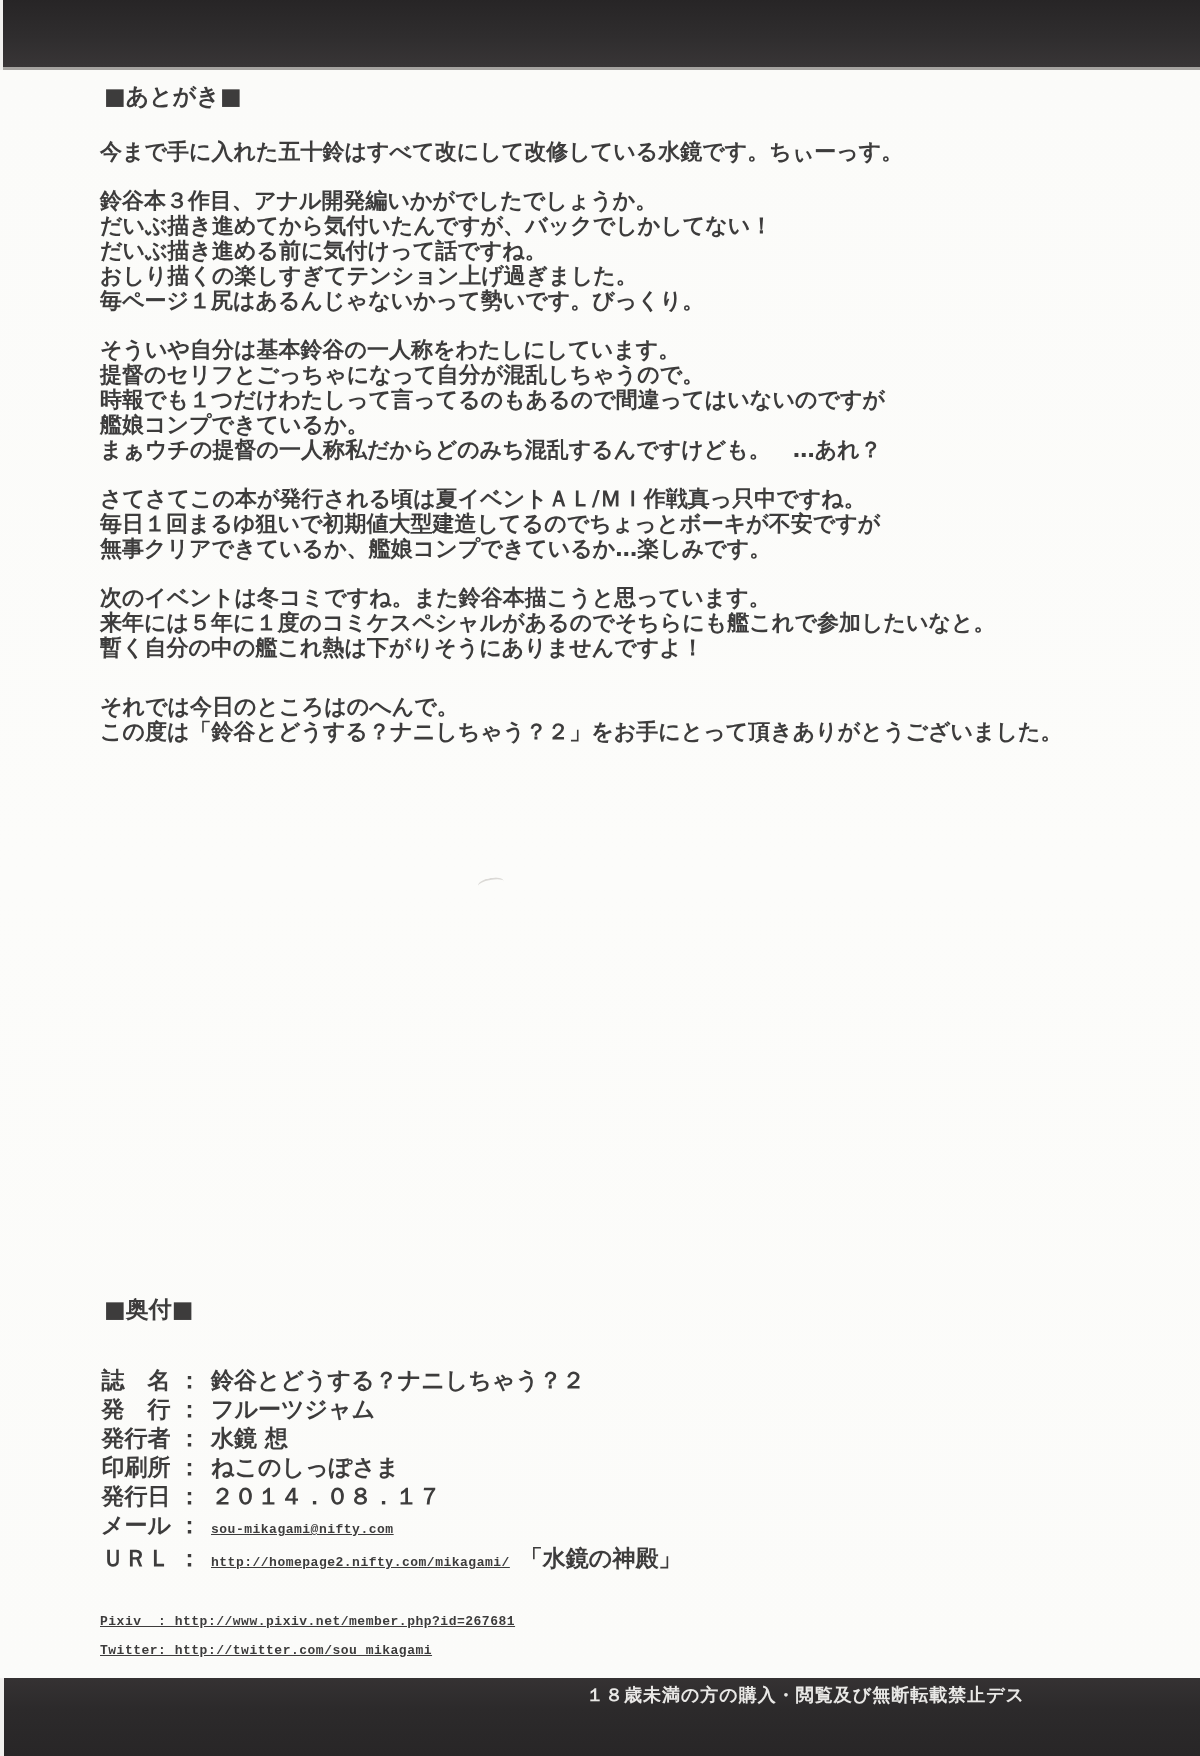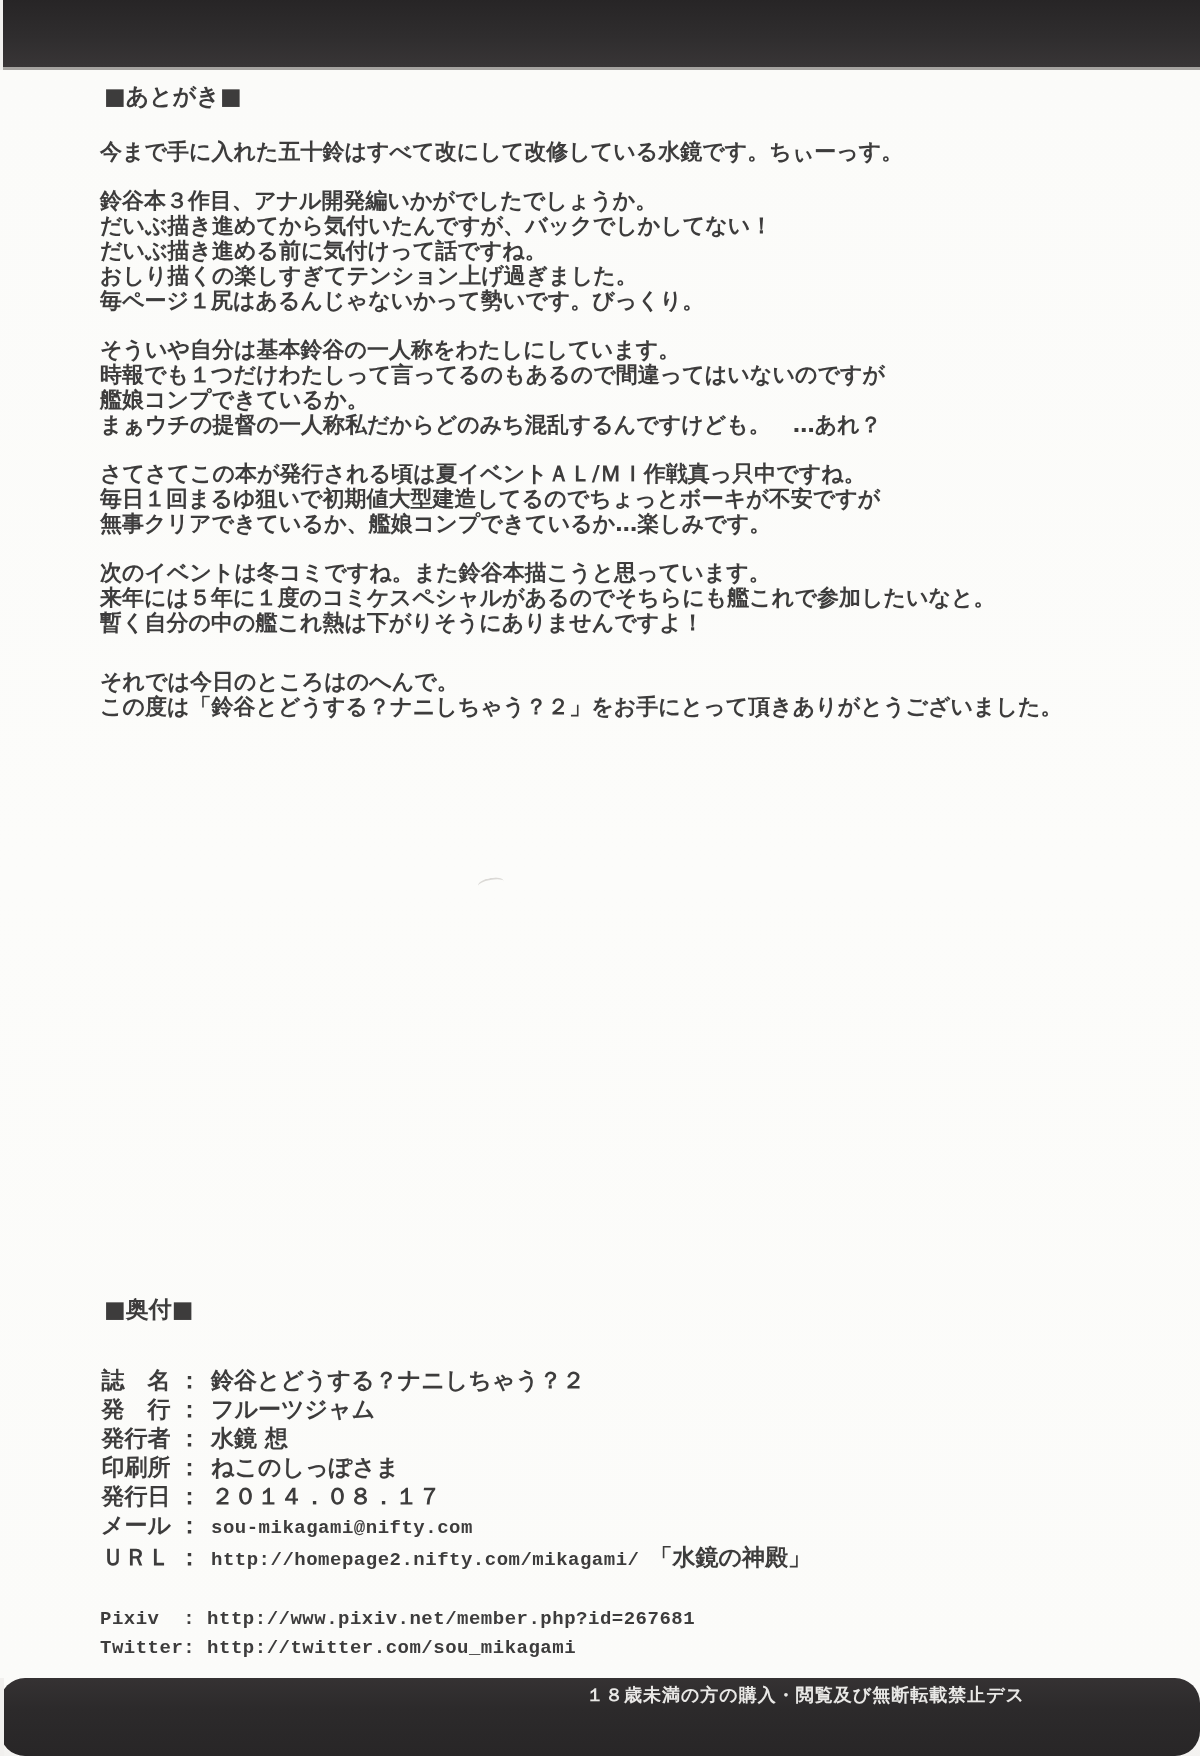--- a/index.html
+++ b/index.html
@@ -15,21 +15,20 @@
     position:absolute; top:0; left:0; width:1200px; height:67px;
     background:linear-gradient(180deg,#272526 0%,#2f2d2e 55%,#383536 100%);
     border-bottom:3px solid #a5a3a0;
   }
   .top-bar .edge-sliver {
     position:absolute; left:0; top:0; width:3px; height:70px; background:#f1f0ee;
   }
   .bottom-bar {
     position:absolute; bottom:0; left:0; width:1200px; height:78px;
     background:linear-gradient(180deg,#353233 0%,#2c2a2b 40%,#282627 100%);
-    border-radius:25px;
   }
   .bottom-bar .edge-sliver {
     position:absolute; left:0; top:0; width:4px; height:78px; background:#f1f0ee;
   }
   .disclaimer {
     position:absolute; top:5px; right:175px;
     color:#e9e8e6; font-size:18px; font-weight:700; letter-spacing:1px;
     white-space:nowrap;
   }
   .afterword {
@@ -48,21 +47,21 @@
     font-size:23px; line-height:29px; font-weight:600;
     white-space:nowrap;
   }
   .colophon .section-heading { margin-bottom:44px; }
   .colophon-row { line-height:29px; }
   .colophon-label { display:inline-block; min-width:72px;text-align:center; }
   .colophon-colon { display:inline-block; margin:0 2px 0 6px; }
   .colophon-value { margin-left:8px; }
   .mono {
     font-family:"Liberation Mono","DejaVu Sans Mono",monospace;
-    font-size:19px; font-weight:600; letter-spacing:0.5px;
+    font-size:13px; font-weight:600; letter-spacing:0.5px;text-decoration:underline;
   }
   .url-suffix { margin-left:10px; }
   .sns-block { margin-top:30px; }
   .sns-line { line-height:29px; white-space:pre; }
   .scratch {
     position:absolute; left:478px; top:878px; width:26px; height:9px;
     border-top:2px solid #d6d4d0; border-radius:50%;
     transform:rotate(-10deg); opacity:0.85;
   }
 </style>
@@ -83,20 +82,21 @@
   <div class="para">
     <div>鈴谷本３作目、アナル開発編いかがでしたでしょうか。</div>
     <div>だいぶ描き進めてから気付いたんですが、バックでしかしてない！</div>
     <div>だいぶ描き進める前に気付けって話ですね。</div>
     <div>おしり描くの楽しすぎてテンション上げ過ぎました。</div>
     <div>毎ページ１尻はあるんじゃないかって勢いです。びっくり。</div>
   </div>
 
   <div class="para">
     <div>そういや自分は基本鈴谷の一人称をわたしにしています。</div>
+    <div>提督のセリフとごっちゃになって自分が混乱しちゃうので。</div>
     <div>時報でも１つだけわたしって言ってるのもあるので間違ってはいないのですが</div>
     <div>艦娘コンプできているか。</div>
     <div>まぁウチの提督の一人称私だからどのみち混乱するんですけども。　…あれ？</div>
   </div>
 
   <div class="para">
     <div>さてさてこの本が発行される頃は夏イベントＡＬ/ＭＩ作戦真っ只中ですね。</div>
     <div>毎日１回まるゆ狙いで初期値大型建造してるのでちょっとボーキが不安ですが</div>
     <div>無事クリアできているか、艦娘コンプできているか…楽しみです。</div>
   </div>

